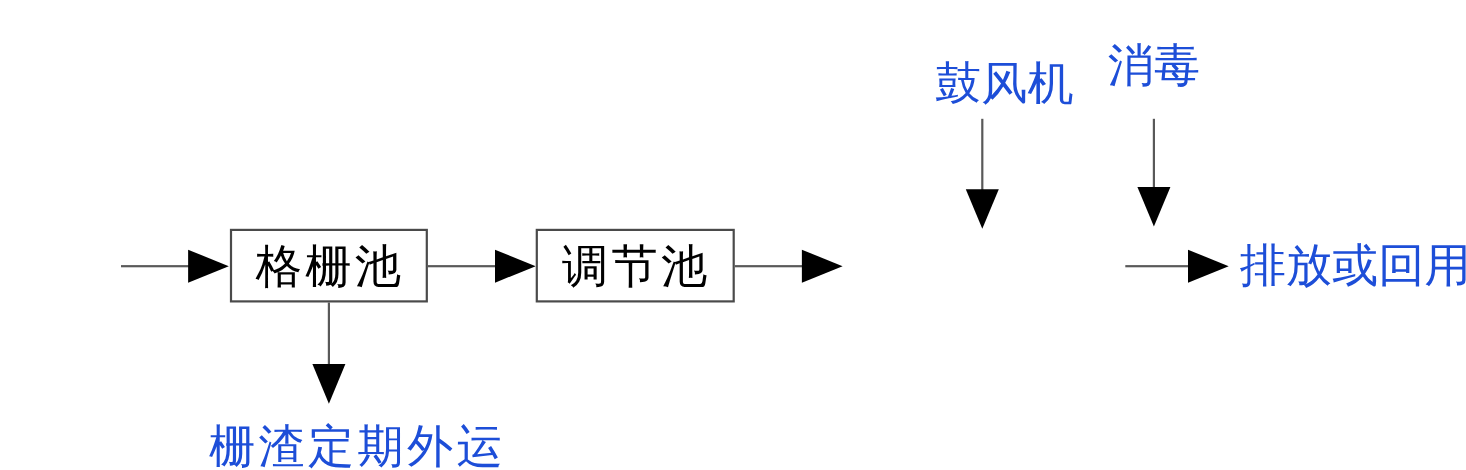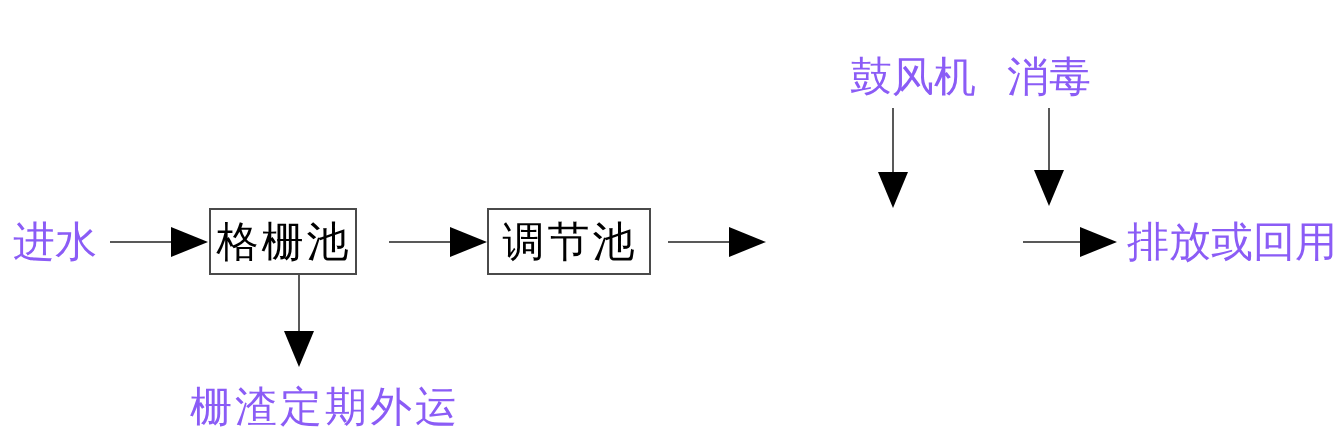--- a/index.html
+++ b/index.html
@@ -14,21 +14,21 @@
     background: #ffffff;
     overflow: hidden;
     font-family: "Liberation Serif", "DejaVu Serif", serif;
     color: #000000;
   }
   .txt {
     position: absolute;
     font-size: 42px;
     line-height: 1;
     white-space: nowrap;
-    color: #8b5cf6;
+    color: #1d4ed8;
   }
   .box {
     position: absolute;
     border: 2px solid #4a4a4a;
     background: #ffffff;
     display: flex;
     align-items: center;
     justify-content: center;
     box-sizing: border-box;
   }
@@ -69,50 +69,49 @@
     border-left: 15px solid transparent;
     border-right: 15px solid transparent;
     border-top: 36px solid #000000;
   }
 </style>
 </head>
 <body>
 
 <div id="stage">
 
-  <div class="txt" style="left:13px; top:221px;">进水</div>
 
   <div class="hline" style="left:110px; top:241px; width:62px;"></div>
   <div class="head-right" style="left:171px; top:227px;"></div>
 
-  <div class="box" style="left:209px; top:208px; width:148px; height:67px;">
+  <div class="box" style="left:209px; top:208px; width:180px; height:67px;">
     <span class="label">格栅池</span>
   </div>
 
   <div class="hline" style="left:389px; top:241px; width:62px;"></div>
   <div class="head-right" style="left:450px; top:227px;"></div>
 
-  <div class="box" style="left:487px; top:208px; width:164px; height:67px;">
+  <div class="box" style="left:487px; top:208px; width:181px; height:67px;">
     <span class="label">调节池</span>
   </div>
 
   <div class="hline" style="left:668px; top:241px; width:62px;"></div>
   <div class="head-right" style="left:729px; top:227px;"></div>
 
 
   <div class="hline" style="left:1023px; top:241px; width:58px;"></div>
   <div class="head-right" style="left:1080px; top:227px;"></div>
 
   <div class="txt" style="left:1127px; top:221px;">排放或回用</div>
 
   <div class="txt" style="left:850px; top:56px;">鼓风机</div>
   <div class="vline" style="left:892px; top:108px; height:66px;"></div>
   <div class="head-down" style="left:878px; top:172px;"></div>
 
-  <div class="txt" style="left:1007px; top:56px;">消毒</div>
+  <div class="txt" style="left:1007px; top:40px;">消毒</div>
   <div class="vline" style="left:1048px; top:108px; height:64px;"></div>
   <div class="head-down" style="left:1034px; top:170px;"></div>
 
   <div class="vline" style="left:298px; top:275px; height:58px;"></div>
   <div class="head-down" style="left:284px; top:331px;"></div>
 
   <div class="txt" style="left:190px; top:386px; letter-spacing:3px;">栅渣定期外运</div>
 
 </div>
 

